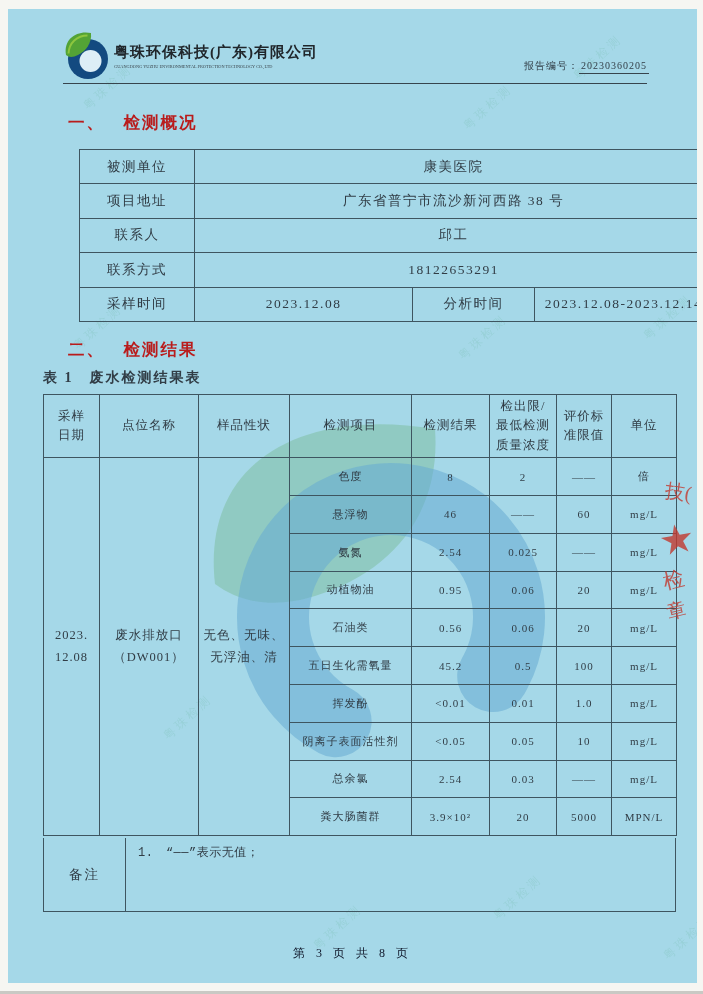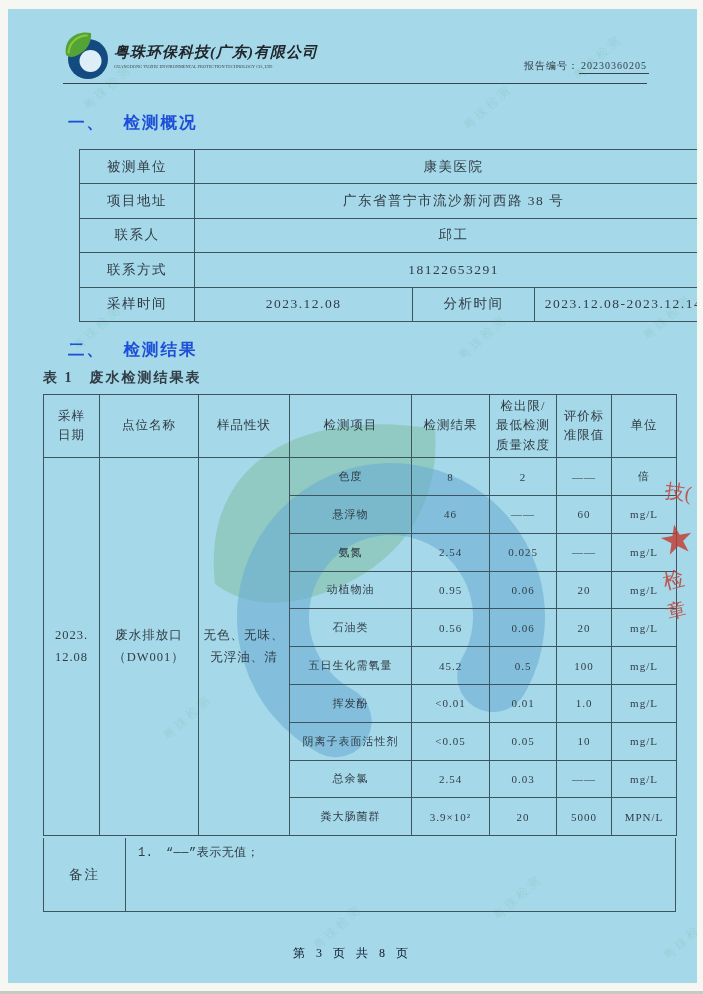--- a/index.html
+++ b/index.html
@@ -28,35 +28,35 @@
     transform: rotate(-42deg);
     white-space: nowrap;
   }
 
   
   .hdr { left: 0; top: 0; width: 100%; height: 84px; }
   .logo { position: absolute; left: 52px; top: 20px; }
   .co { position: absolute; left: 106px; top: 34px; }
   .co-cn {
     font-size: 15px; font-weight: bold; letter-spacing: 1px;
-    color: #20262b; font-style: italic;
+    color: #20262b; 
   }
   .co-en {
     font-size: 7px; color: #3a444b; letter-spacing: 0;
     transform: scale(.62); transform-origin: left top;
     white-space: nowrap; margin-top: 2px;
   }
   .rpt { position: absolute; right: 48px; top: 50px; font-size: 10px; letter-spacing: 1px; }
   .rpt b { font-weight: normal; border-bottom: 1.5px solid #37444d; padding: 0 2px 2px 2px; }
   .hdr-rule { position: absolute; left: 55px; right: 50px; top: 74px; border-top: 1.6px solid #37444d; }
 
   
   .sec1 { left: 60px; top: 103px; }
   .sec2 { left: 60px; top: 330px; }
-  .sec-title { font-size: 16.5px; font-weight: bold; letter-spacing: 2px; color: #1d4ed8; }
+  .sec-title { font-size: 16.5px; font-weight: bold; letter-spacing: 2px; color: #b91c1c; }
   .caption { left: 35px; top: 360px; width: 633px; text-align: left; font-size: 14px; font-weight: bold; letter-spacing: 2px; }
 
   
   table { border-collapse: collapse; table-layout: fixed; background: transparent; }
   td, th { border: 1px solid #3e5560; text-align: center; vertical-align: middle; font-weight: normal; }
 
   .t1 { left: 35px; top: 140px; width: 633px; margin-left: 36px; }
   .t1 td { height: 34.4px; font-size: 13.5px; letter-spacing: 1.5px; }
 
   .t2 { left: 35px; top: 385px; width: 633px; }

